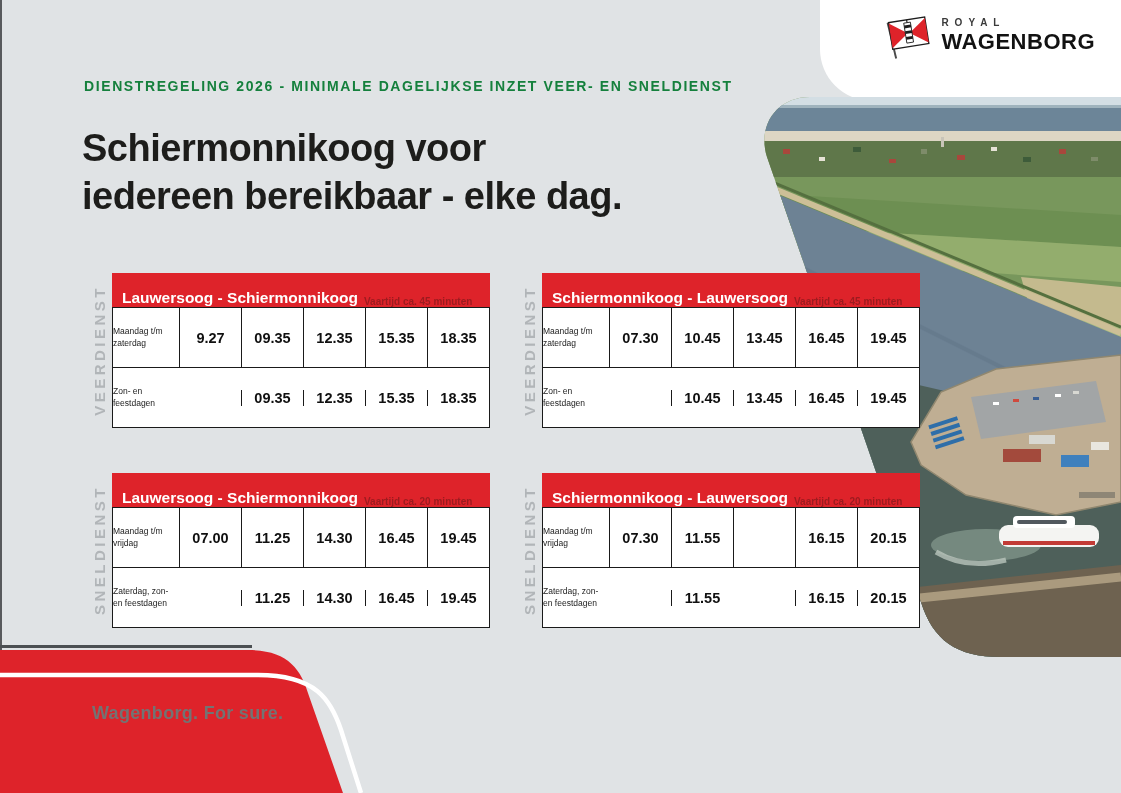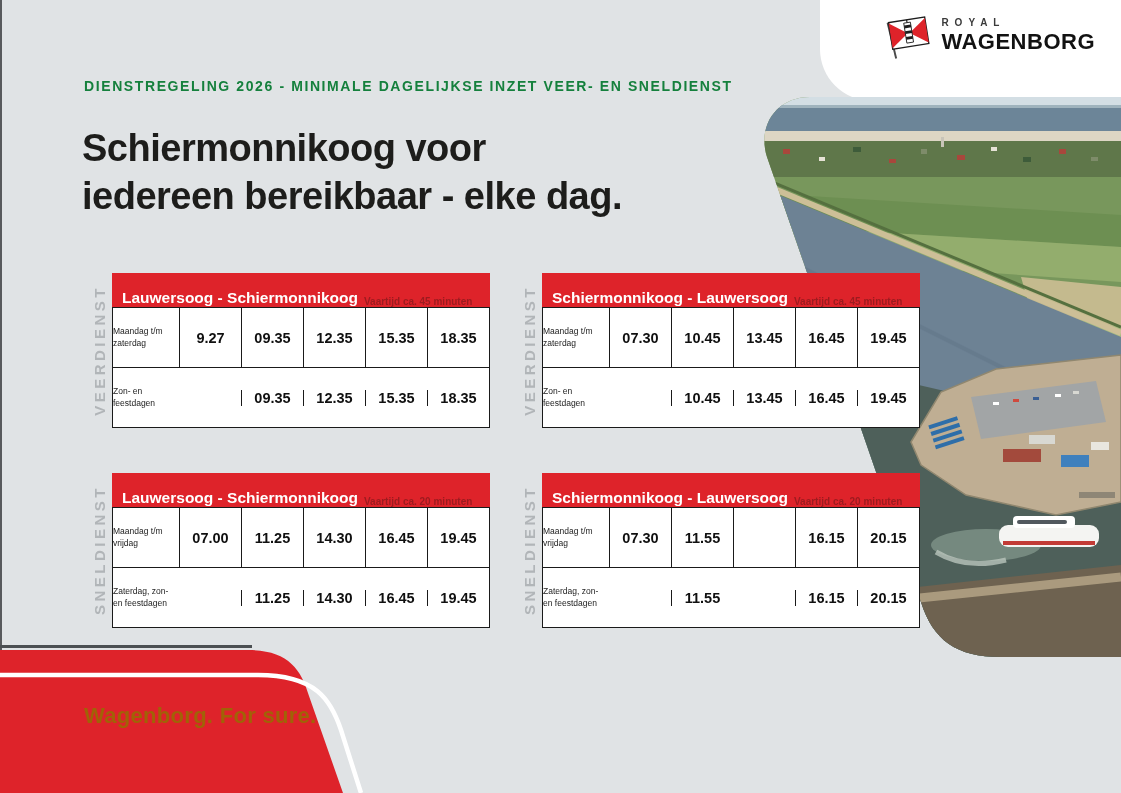--- a/index.html
+++ b/index.html
@@ -33,21 +33,21 @@
   .tsub{font-size:10px;font-weight:700;color:#9c1b1f;margin-left:6px;margin-top:21px;white-space:nowrap;}
   .tbody{box-sizing:border-box;background:#ffffff;border:1.5px solid #1a1a1a;}
   .trow{display:flex;height:59px;}
   .trow + .trow{border-top:1.5px solid #1a1a1a;align-items:center;}
   .tcell{box-sizing:border-box;}
   .tcell + .tcell{border-left:1.5px solid #1a1a1a;}
   .tlabel{width:66px;padding-right:4px;display:flex;flex-direction:column;justify-content:center;font-size:8.5px;line-height:1.35;color:#222;}
   .ttime{flex:1;display:flex;align-items:center;justify-content:center;font-size:14.5px;font-weight:700;color:#101010;}
   
   .footer-shape{position:absolute;left:0;top:640px;width:380px;height:153px;}
-  .tagline{position:absolute;left:84px;top:703px;font-size:22px;font-weight:700;letter-spacing:.3px;color:#a16207;}
+  .tagline{position:absolute;left:92px;top:703px;font-size:18px;font-weight:700;letter-spacing:.3px;color:#737373;}
   .info{position:absolute;left:545px;top:710px;font-size:11px;color:#3f464d;white-space:nowrap;}
   .info b{font-weight:700;color:#2e353b;}
 </style>
 </head>
 <body>
 
 <div class="page">
 
   <div class="edge-left"></div>
 

